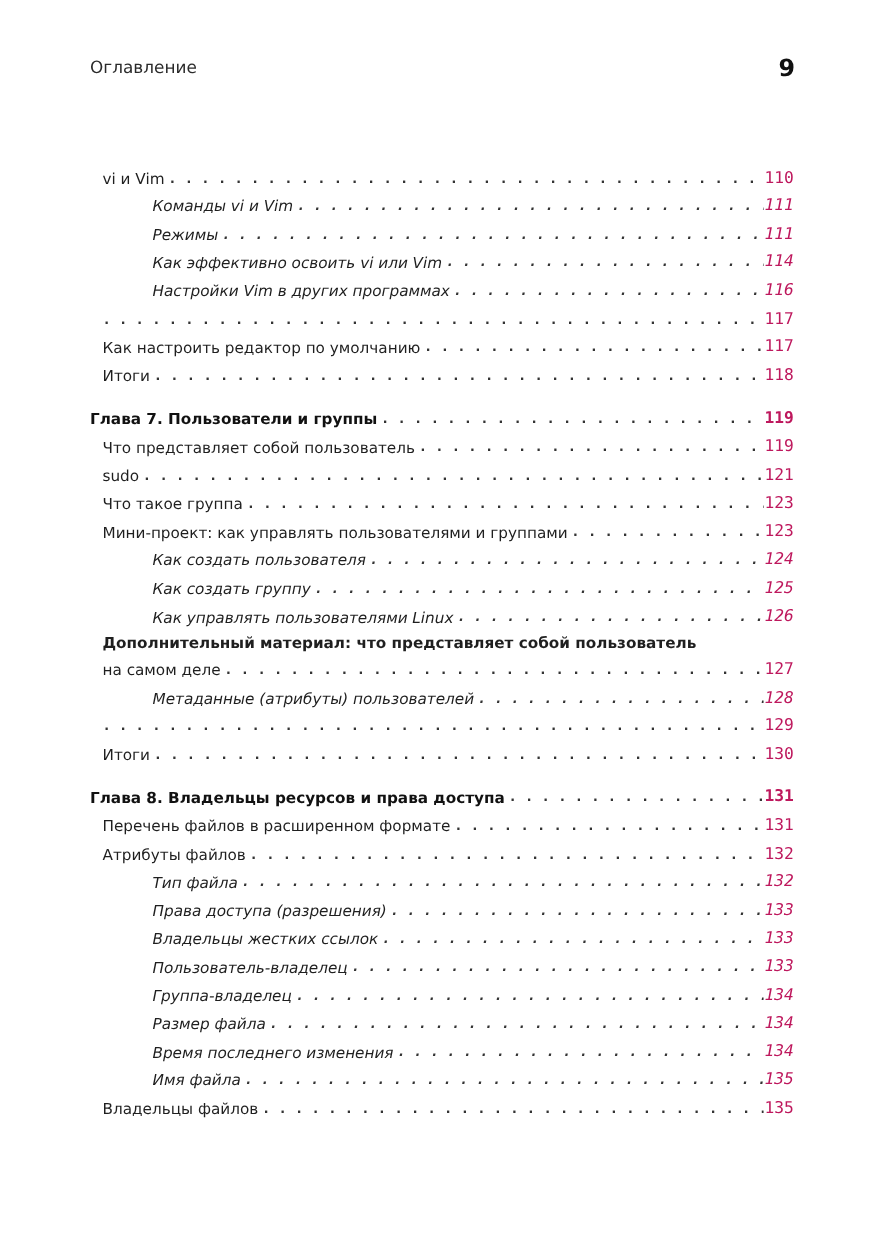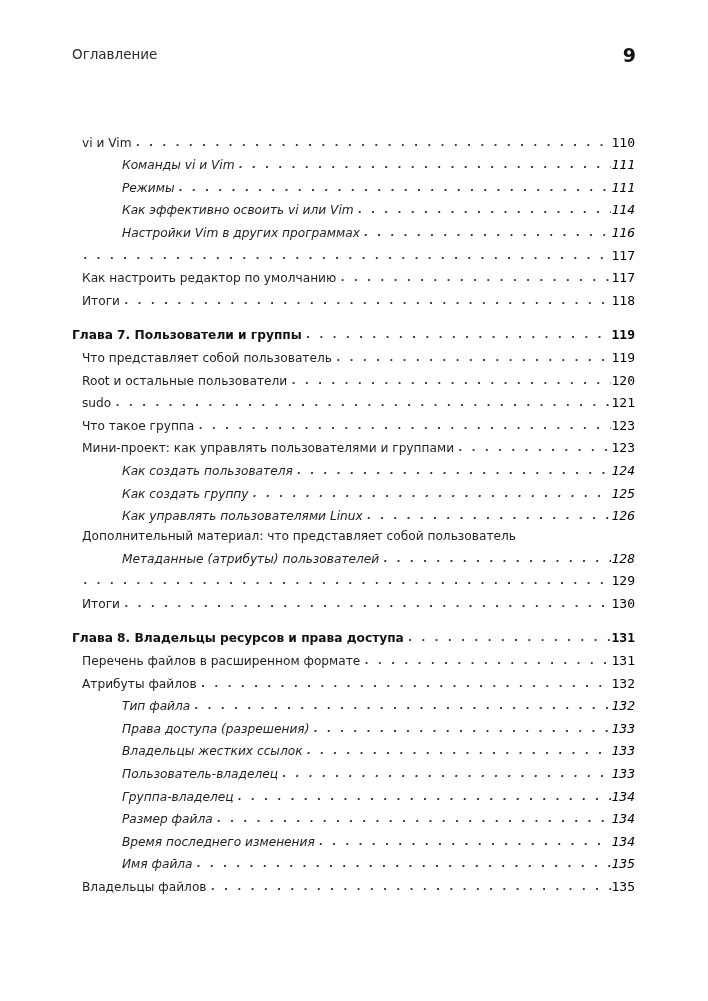--- a/index.html
+++ b/index.html
@@ -7,27 +7,27 @@
          font-family: "DejaVu Sans", sans-serif; color: #1f1f1f; }
   .header { position: absolute; top: 44px; left: 72px; right: 72px; height: 24px; }
   .running-title { position: absolute; left: 0; top: 2px; font-size: 13.5px; color: #2a2a2a; }
   .page-number { position: absolute; right: 0; top: 0; font-size: 19px; font-weight: bold; color: #111; }
   .toc { position: absolute; top: 127px; left: 72px; width: 563px; }
   .row { position: relative; height: 22.6px; display: flex; align-items: flex-end; font-size: 12.2px; }
   .row .title { white-space: nowrap; background: #fff; padding-right: 3px; position: relative; z-index: 1; }
   .row .dots { flex: 1; overflow: hidden; white-space: nowrap; font-family: "DejaVu Sans Mono", monospace;
                font-weight: bold; letter-spacing: 3.3px; font-size: 11px; color: #333; line-height: 1; padding-bottom: 2px; }
   .row .dots::before { content: ". . . . . . . . . . . . . . . . . . . . . . . . . . . . . . . . . . . . . . . . . . . . . . . . . . . . . . . . . . . . . . . . . . . . . . . . . . . . . . . . . . . . . . . . . . ."; letter-spacing: 0; }
-  .row .page { font-family: "DejaVu Sans Mono", monospace; font-size: 13px; color: #000000; background: #fff; padding-left: 1px; }
+  .row .page { font-family: "DejaVu Sans Mono", monospace; font-size: 13px; color: #be185d; background: #fff; padding-left: 1px; }
   .l0 { padding-left: 0; justify-content: space-between; }
   .l1 { padding-left: 10px; }
   .l3 { padding-left: 50px; font-style: italic; }
   .chapter { font-weight: bold; margin-top: 12px; }
   .chapter .title { font-weight: bold; color: #111; }
-  .wrap-first { height: 20px; font-size: 12.2px; padding-left: 10px; display: flex; align-items: flex-end; }
+  .wrap-first { height: 20px; font-size: 12.2px; padding-left: 10px; display: flex; align-items: flex-end; font-weight: bold; }
 </style>
 </head>
 <body>
 
 <div class="header">
   <span class="running-title">Оглавление</span>
   <span class="page-number">9</span>
 </div>
 
 <div class="toc">
@@ -75,25 +75,20 @@
       <span class="title">Глава 7. Пользователи и группы</span>
       <span class="dots"></span>
       <span class="page">119</span>
     </div>
   <div class="row l1">
       <span class="title">Что представляет собой пользователь</span>
       <span class="dots"></span>
       <span class="page">119</span>
     </div>
   <div class="row l1">
-      <span class="title">Root и остальные пользователи</span>
-      <span class="dots"></span>
-      <span class="page">120</span>
-    </div>
-  <div class="row l1">
       <span class="title">sudo</span>
       <span class="dots"></span>
       <span class="page">121</span>
     </div>
   <div class="row l1">
       <span class="title">Что такое группа</span>
       <span class="dots"></span>
       <span class="page">123</span>
     </div>
   <div class="row l1">
@@ -110,20 +105,25 @@
       <span class="title">Как создать группу</span>
       <span class="dots"></span>
       <span class="page">125</span>
     </div>
   <div class="row l3">
       <span class="title">Как управлять пользователями Linux</span>
       <span class="dots"></span>
       <span class="page">126</span>
     </div>
   <div class="wrap-first">Дополнительный материал: что представляет собой пользователь</div>
+  <div class="row l1">
+      <span class="title">на самом деле</span>
+      <span class="dots"></span>
+      <span class="page">127</span>
+    </div>
   <div class="row l3">
       <span class="title">Метаданные (атрибуты) пользователей</span>
       <span class="dots"></span>
       <span class="page">128</span>
     </div>
   <div class="row l1">
       <span class="dots"></span>
       <span class="page">129</span>
     </div>
   <div class="row l1">

